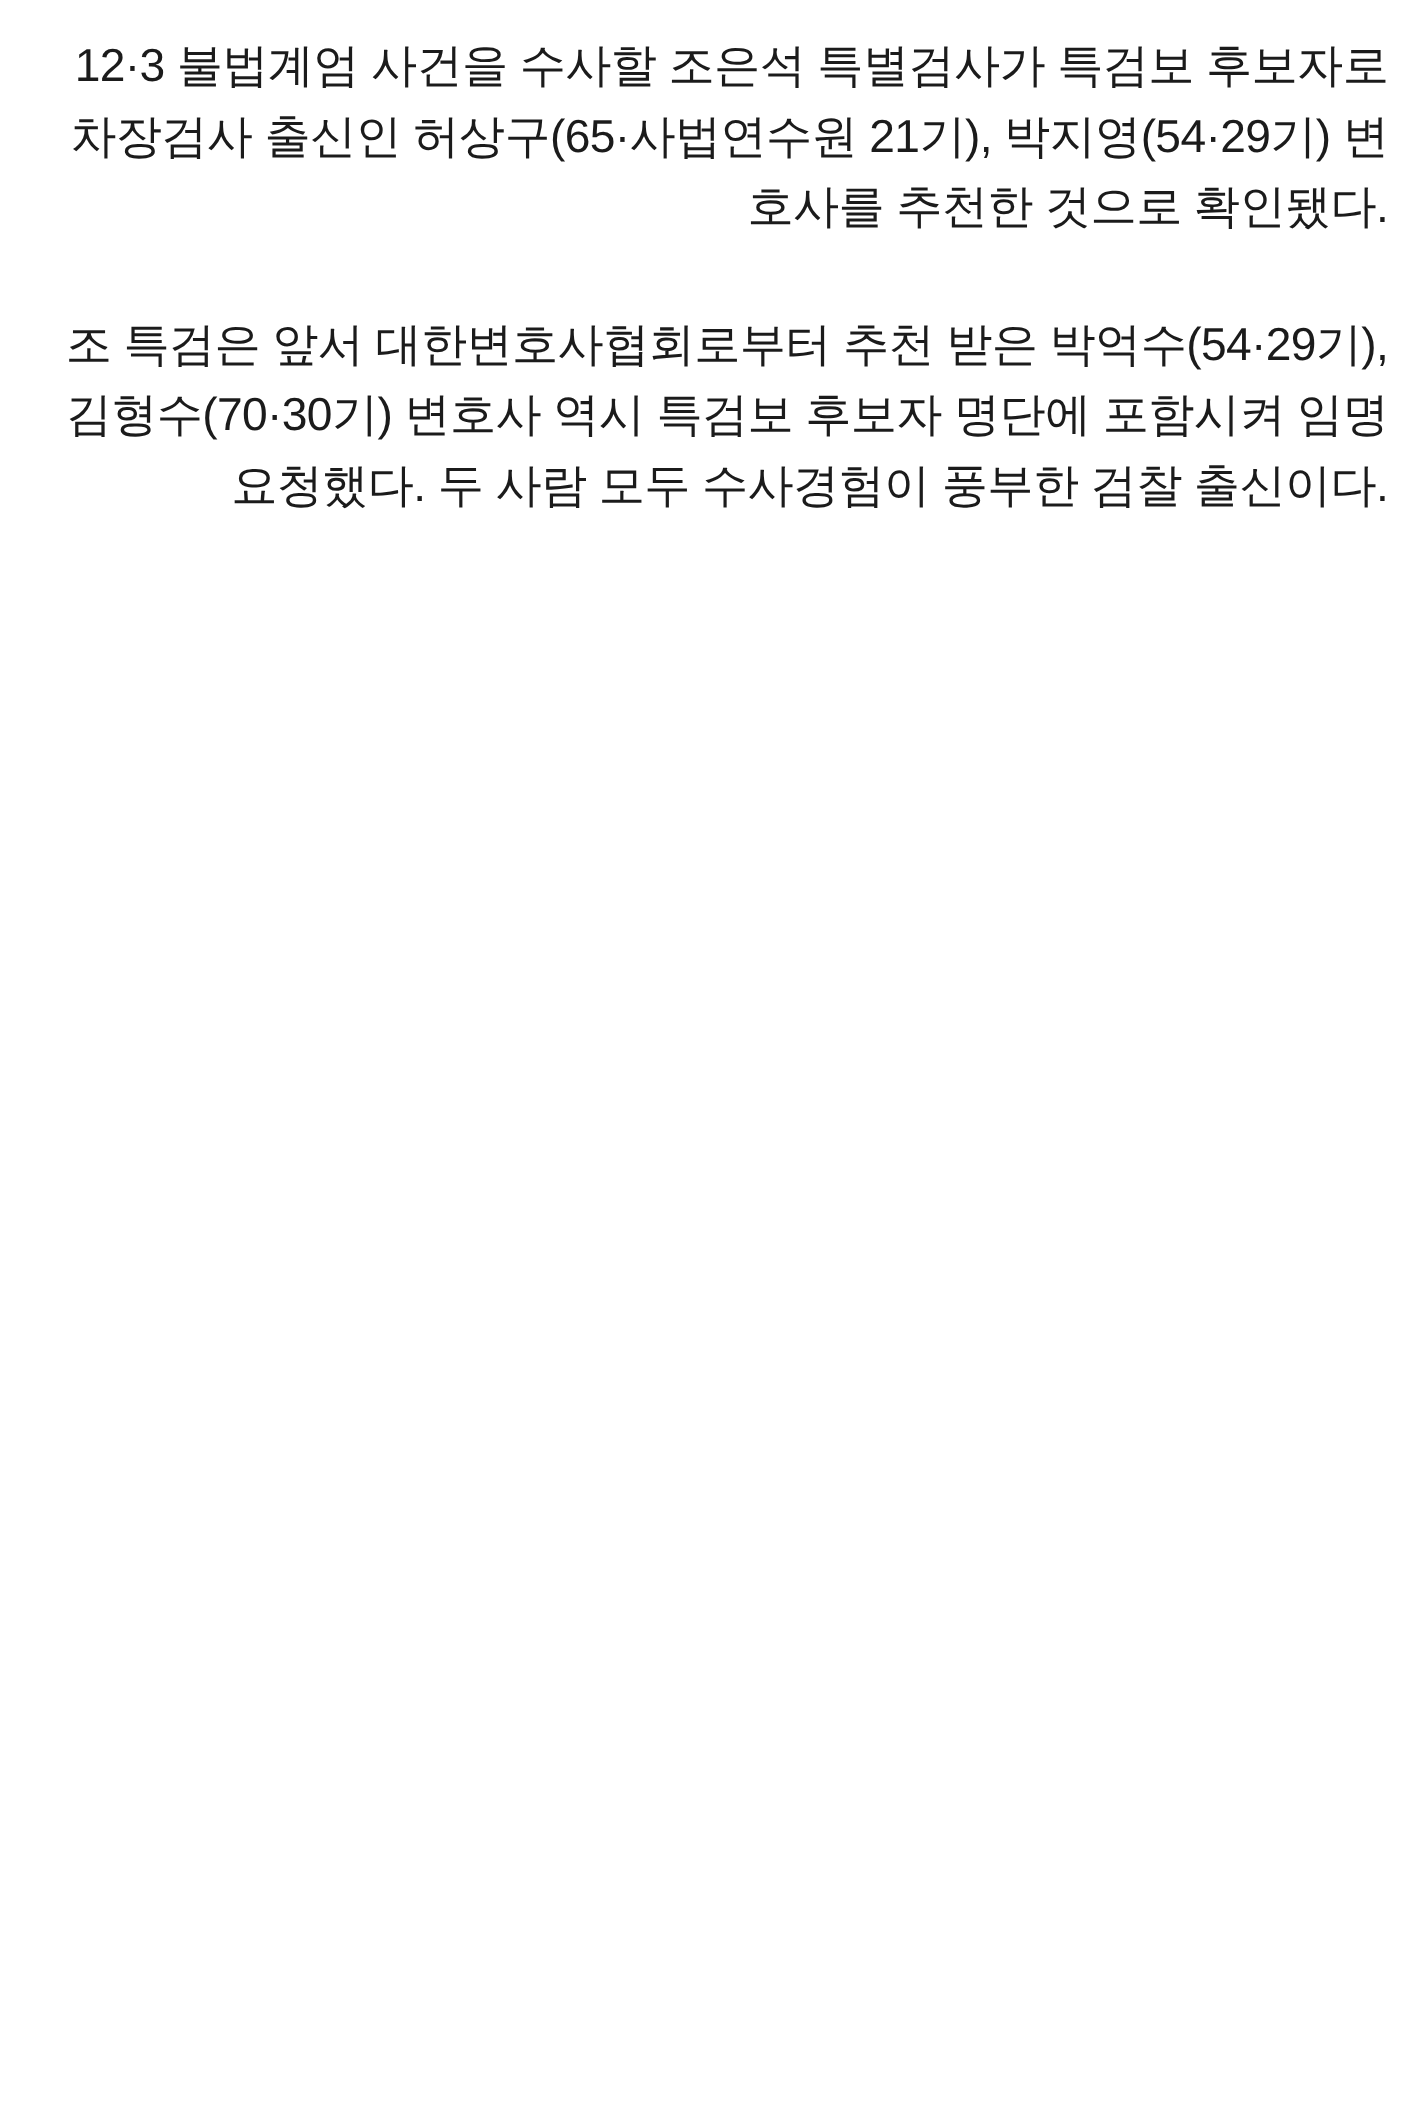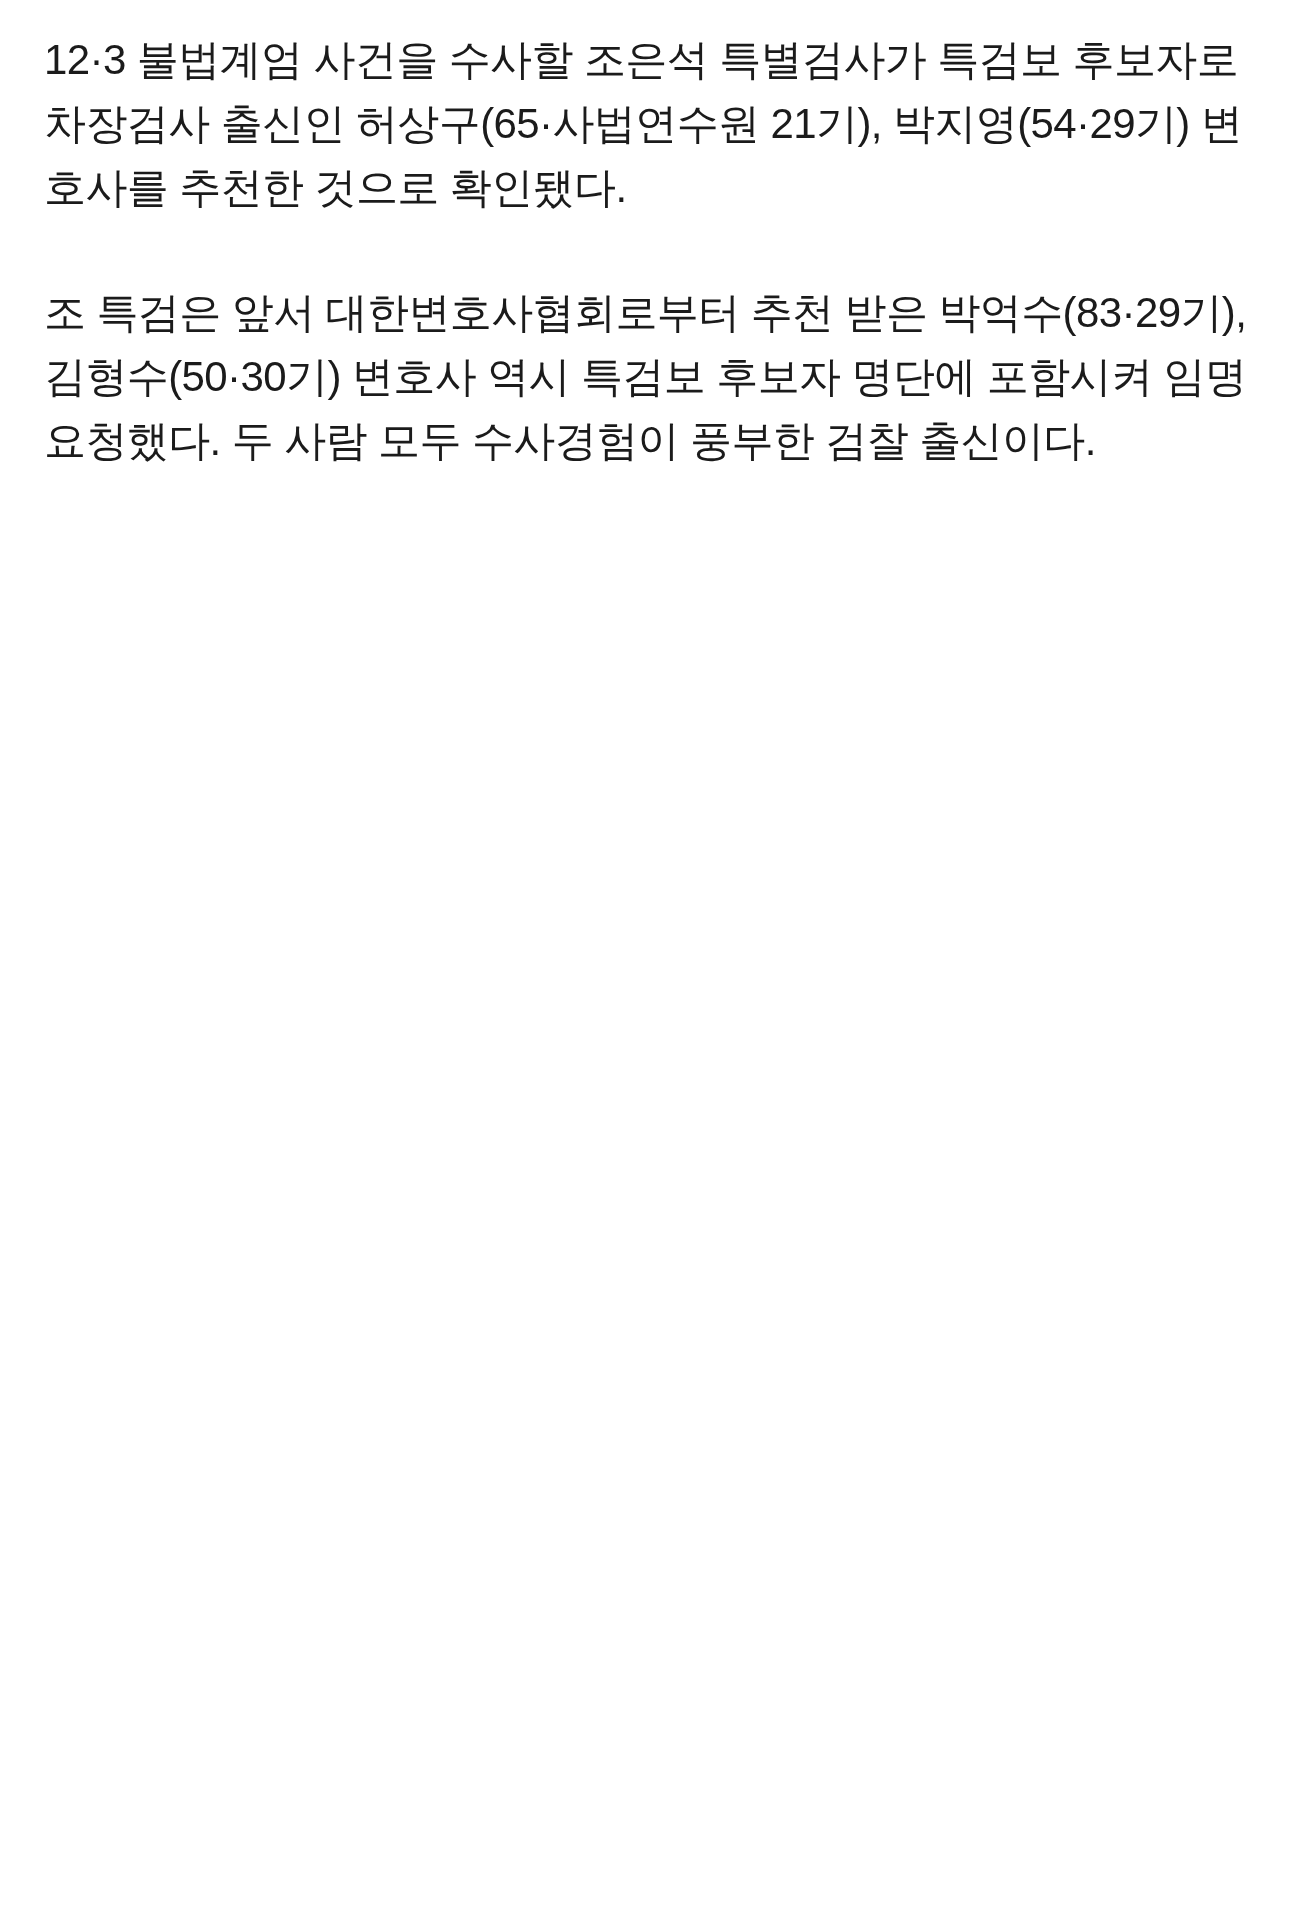--- a/index.html
+++ b/index.html
@@ -11,33 +11,34 @@
     width: 1290px;
     min-height: 1912px;
     font-family: "Liberation Sans", "DejaVu Sans", sans-serif;
     color: #1b1b1b;
     -webkit-font-smoothing: antialiased;
   }
   .article {
     padding: 28px 28px 40px 44px;
     box-sizing: border-box;
     width: 1290px;
+    text-align: right;
   }
   .article p {
     margin: 0 0 62px 0;
     font-size: 42px;
     line-height: 1.52;
     letter-spacing: -0.6px;
     color: #1b1b1b;
     word-break: break-all;
     font-weight: 400;
   }
   .article p:last-child {
     margin-bottom: 0;
   }
 </style>
 </head>
 <body>
 
 <div class="article">
   <p>12·3 불법계엄 사건을 수사할 조은석 특별검사가 특검보 후보자로 차장검사 출신인 허상구(65·사법연수원 21기), 박지영(54·29기) 변호사를 추천한 것으로 확인됐다.</p>
-  <p>조 특검은 앞서 대한변호사협회로부터 추천 받은 박억수(83·29기), 김형수(50·30기) 변호사 역시 특검보 후보자 명단에 포함시켜 임명 요청했다. 두 사람 모두 수사경험이 풍부한 검찰 출신이다.</p>
+  <p>조 특검은 앞서 대한변호사협회로부터 추천 받은 박억수(54·29기), 김형수(70·30기) 변호사 역시 특검보 후보자 명단에 포함시켜 임명 요청했다. 두 사람 모두 수사경험이 풍부한 검찰 출신이다.</p>
 </div>
 
 </body></html>

